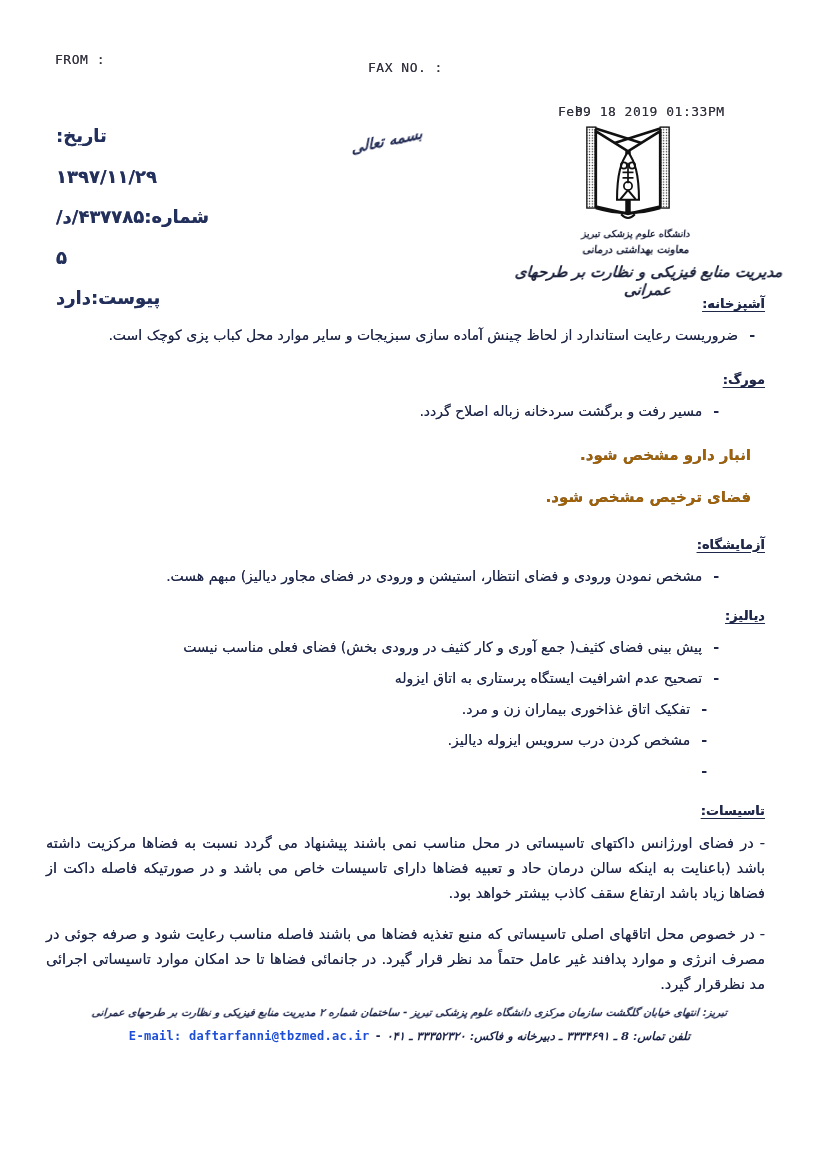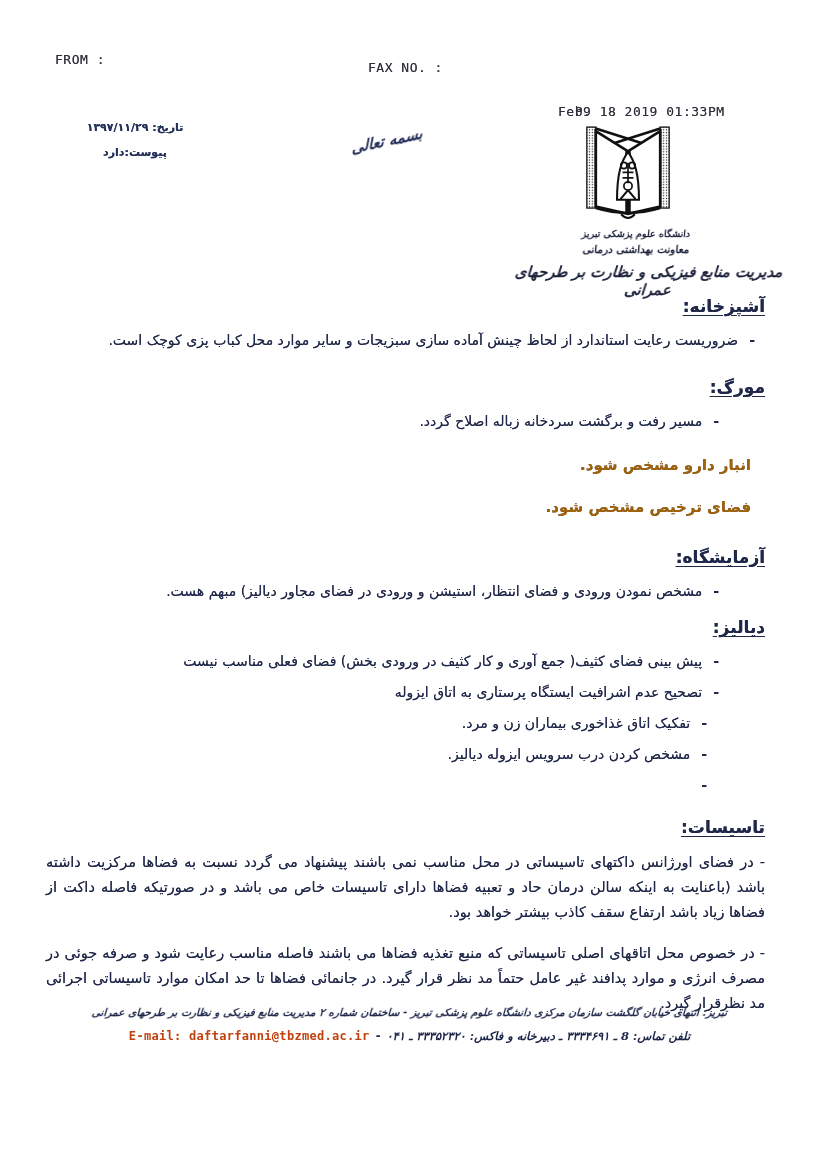--- a/index.html
+++ b/index.html
@@ -19,22 +19,22 @@
     font-size:13px;color:#30303a;letter-spacing:.5px;
     text-shadow:0 0 .5px rgba(40,40,70,.7);
     white-space:pre;
   }
   .fax-from{left:55px;}
   .fax-no{left:368px;margin-top:8px;}
   .fax-ts{left:558px;}
   
   .meta{
     position:absolute;left:56px;top:116px;width:158px;
-    direction:rtl;text-align:center;
-    font-size:11px;font-weight:bold;color:#23305c;
+    direction:rtl;text-align:left;
+    font-size:18px;font-weight:bold;color:#23305c;
     line-height:2.25;
     text-shadow:0 0 .6px rgba(35,48,92,.8);
   }
   .bismillah{
     position:absolute;left:332px;top:132px;width:110px;
     font-family:"DejaVu Serif",serif;
     font-style:italic;font-weight:bold;font-size:15px;
     color:#232c55;direction:rtl;text-align:center;
     transform:rotate(-12deg) skewX(-10deg);
     filter:blur(.3px);
@@ -50,42 +50,42 @@
   .org3{left:498px;top:263px;width:300px;font-size:15px;font-style:italic;transform:skewX(-4deg);letter-spacing:-.3px;}
   
   main{
     position:absolute;top:296px;left:46px;right:54px;
     direction:rtl;
     color:#20284a;
     text-shadow:0 0 .55px rgba(32,40,74,.8);
   }
   .sec-title{
     margin:0 0 13px;
-    font-size:17px;font-weight:bold;
+    font-size:13px;font-weight:bold;
     text-decoration:underline;text-underline-offset:3px;
   }
   .bullet{display:flex;gap:11px;font-size:14px;line-height:1.7;margin:0 0 7px;}
   .dash{flex:0 0 auto;font-weight:bold;}
   .pr1{padding-right:10px;}
   .pr2{padding-right:46px;}
   .pr3{padding-right:58px;}
   .btxt{max-width:648px;}
   .note{
     font-weight:bold;font-size:15px;
     margin:20px 14px 0 0;line-height:1.5;
     color:#a16207;
   }
   .para{
     text-align:justify;text-align-last:right;
     font-size:14.5px;line-height:1.72;
     margin:12px 0 16px;
   }
   .sec-kitchen{margin-bottom:24px;}
   .sec-morgue{margin-bottom:28px;}
-  .sec-lab{margin-bottom:14px;}
+  .sec-lab{margin-bottom:20px;}
   .sec-dialysis{margin-bottom:20px;}
   
   footer{
     position:absolute;left:0;right:0;top:1006px;
     text-align:center;direction:rtl;
     color:#1c2448;
   }
   .f-address{
     font-family:"DejaVu Serif",serif;
     font-size:10.5px;font-weight:bold;font-style:italic;
@@ -94,38 +94,39 @@
     margin-bottom:11px;
   }
   .f-contact{
     font-size:11.5px;font-weight:bold;
     filter:blur(.25px);
   }
   .f-contact .fa-part{font-family:"DejaVu Serif",serif;font-style:italic;}
   .f-email{
     font-family:"DejaVu Sans Mono",monospace;
     font-size:12px;font-weight:bold;font-style:normal;
-    letter-spacing:.3px;color:#c2410c;
+    letter-spacing:.3px;color:#1d4ed8;
   }
   .f-sep{padding:0 6px;}
 </style>
 </head>
 <body>
 
 <div class="page">
 
   <header class="fax-row">
     <span class="fax-from">FROM :</span>
     <span class="fax-no">FAX NO. :</span>
     <span class="fax-ts"><span>Feb. 18 2019 01:33PM</span>  <span>P9</span></span>
   </header>
 
   <section>
     <div class="meta">
       <div>تاریخ: ۱۳۹۷/۱۱/۲۹</div>
+      <div>شماره:۴۳۷۷۸۵/د/۵</div>
       <div>پیوست:دارد</div>
     </div>
 
     <div class="bismillah">بسمه تعالی</div>
 
     <svg class="logo" width="96" height="118" viewBox="0 0 132 172" aria-hidden="true">
       <defs>
         <pattern id="dots" width="4" height="4" patternUnits="userSpaceOnUse">
           <circle cx="2" cy="2" r="1" fill="#1d1d1d"></circle>
         </pattern>

